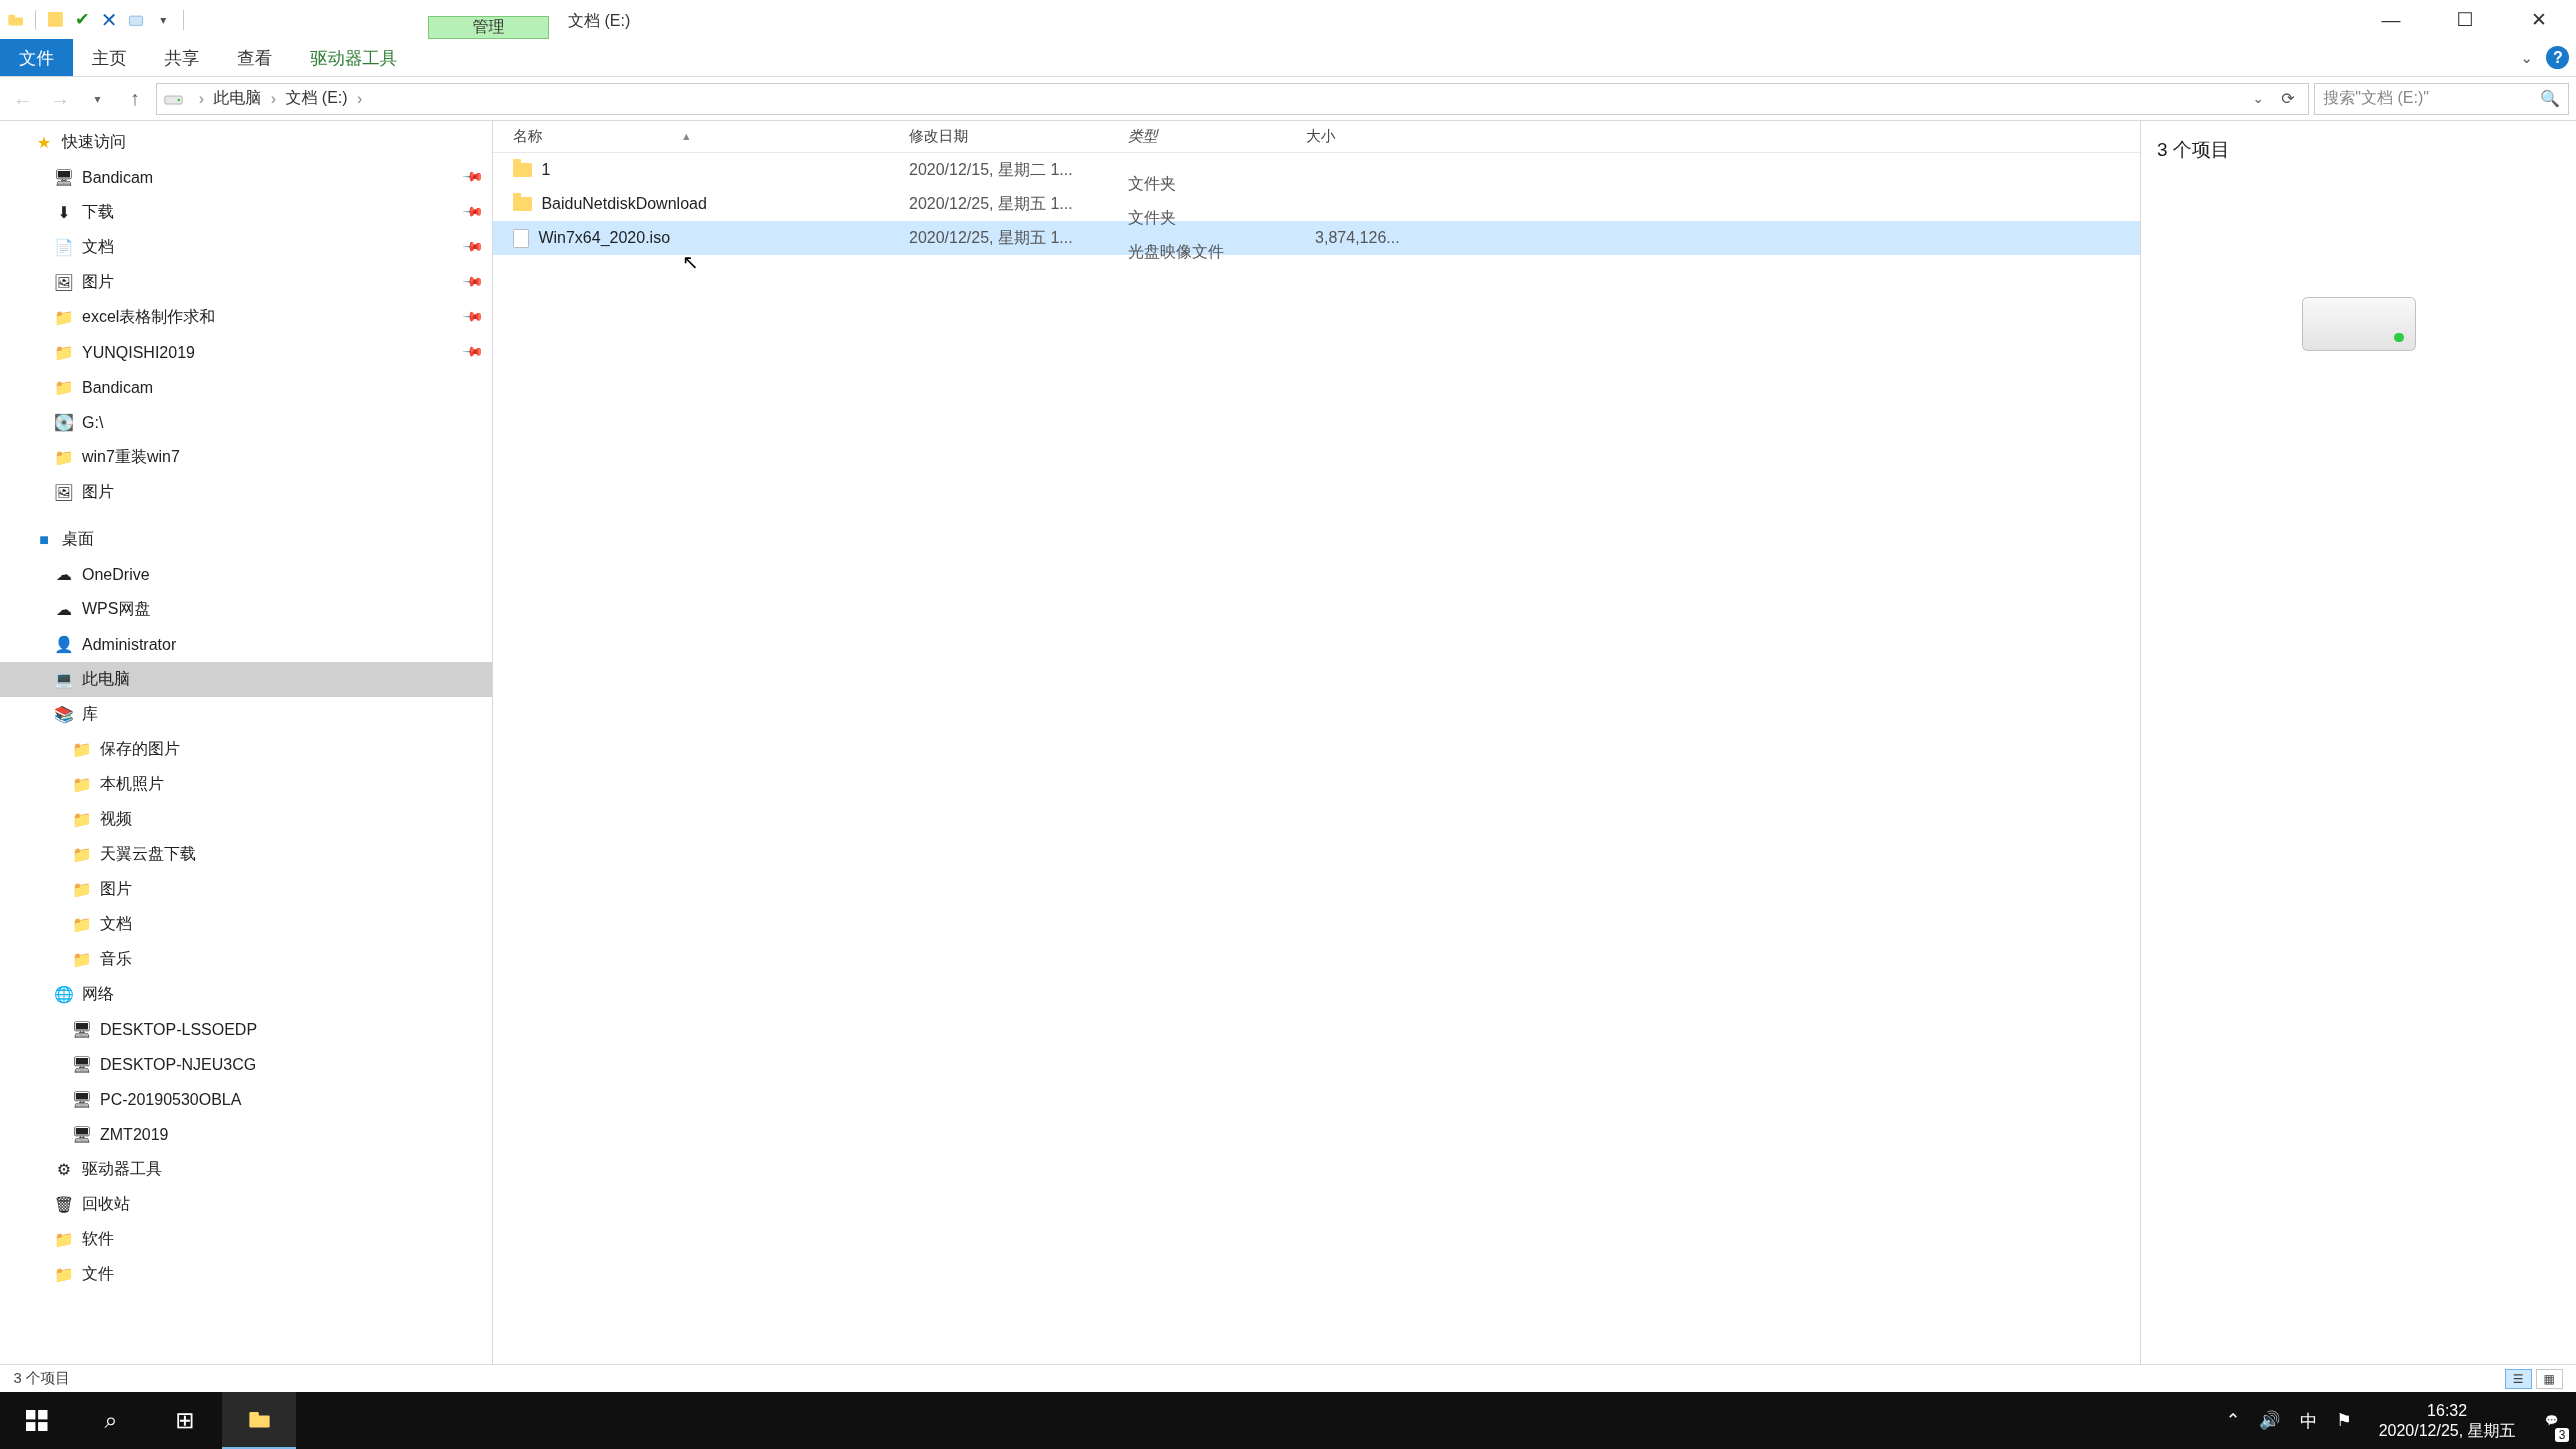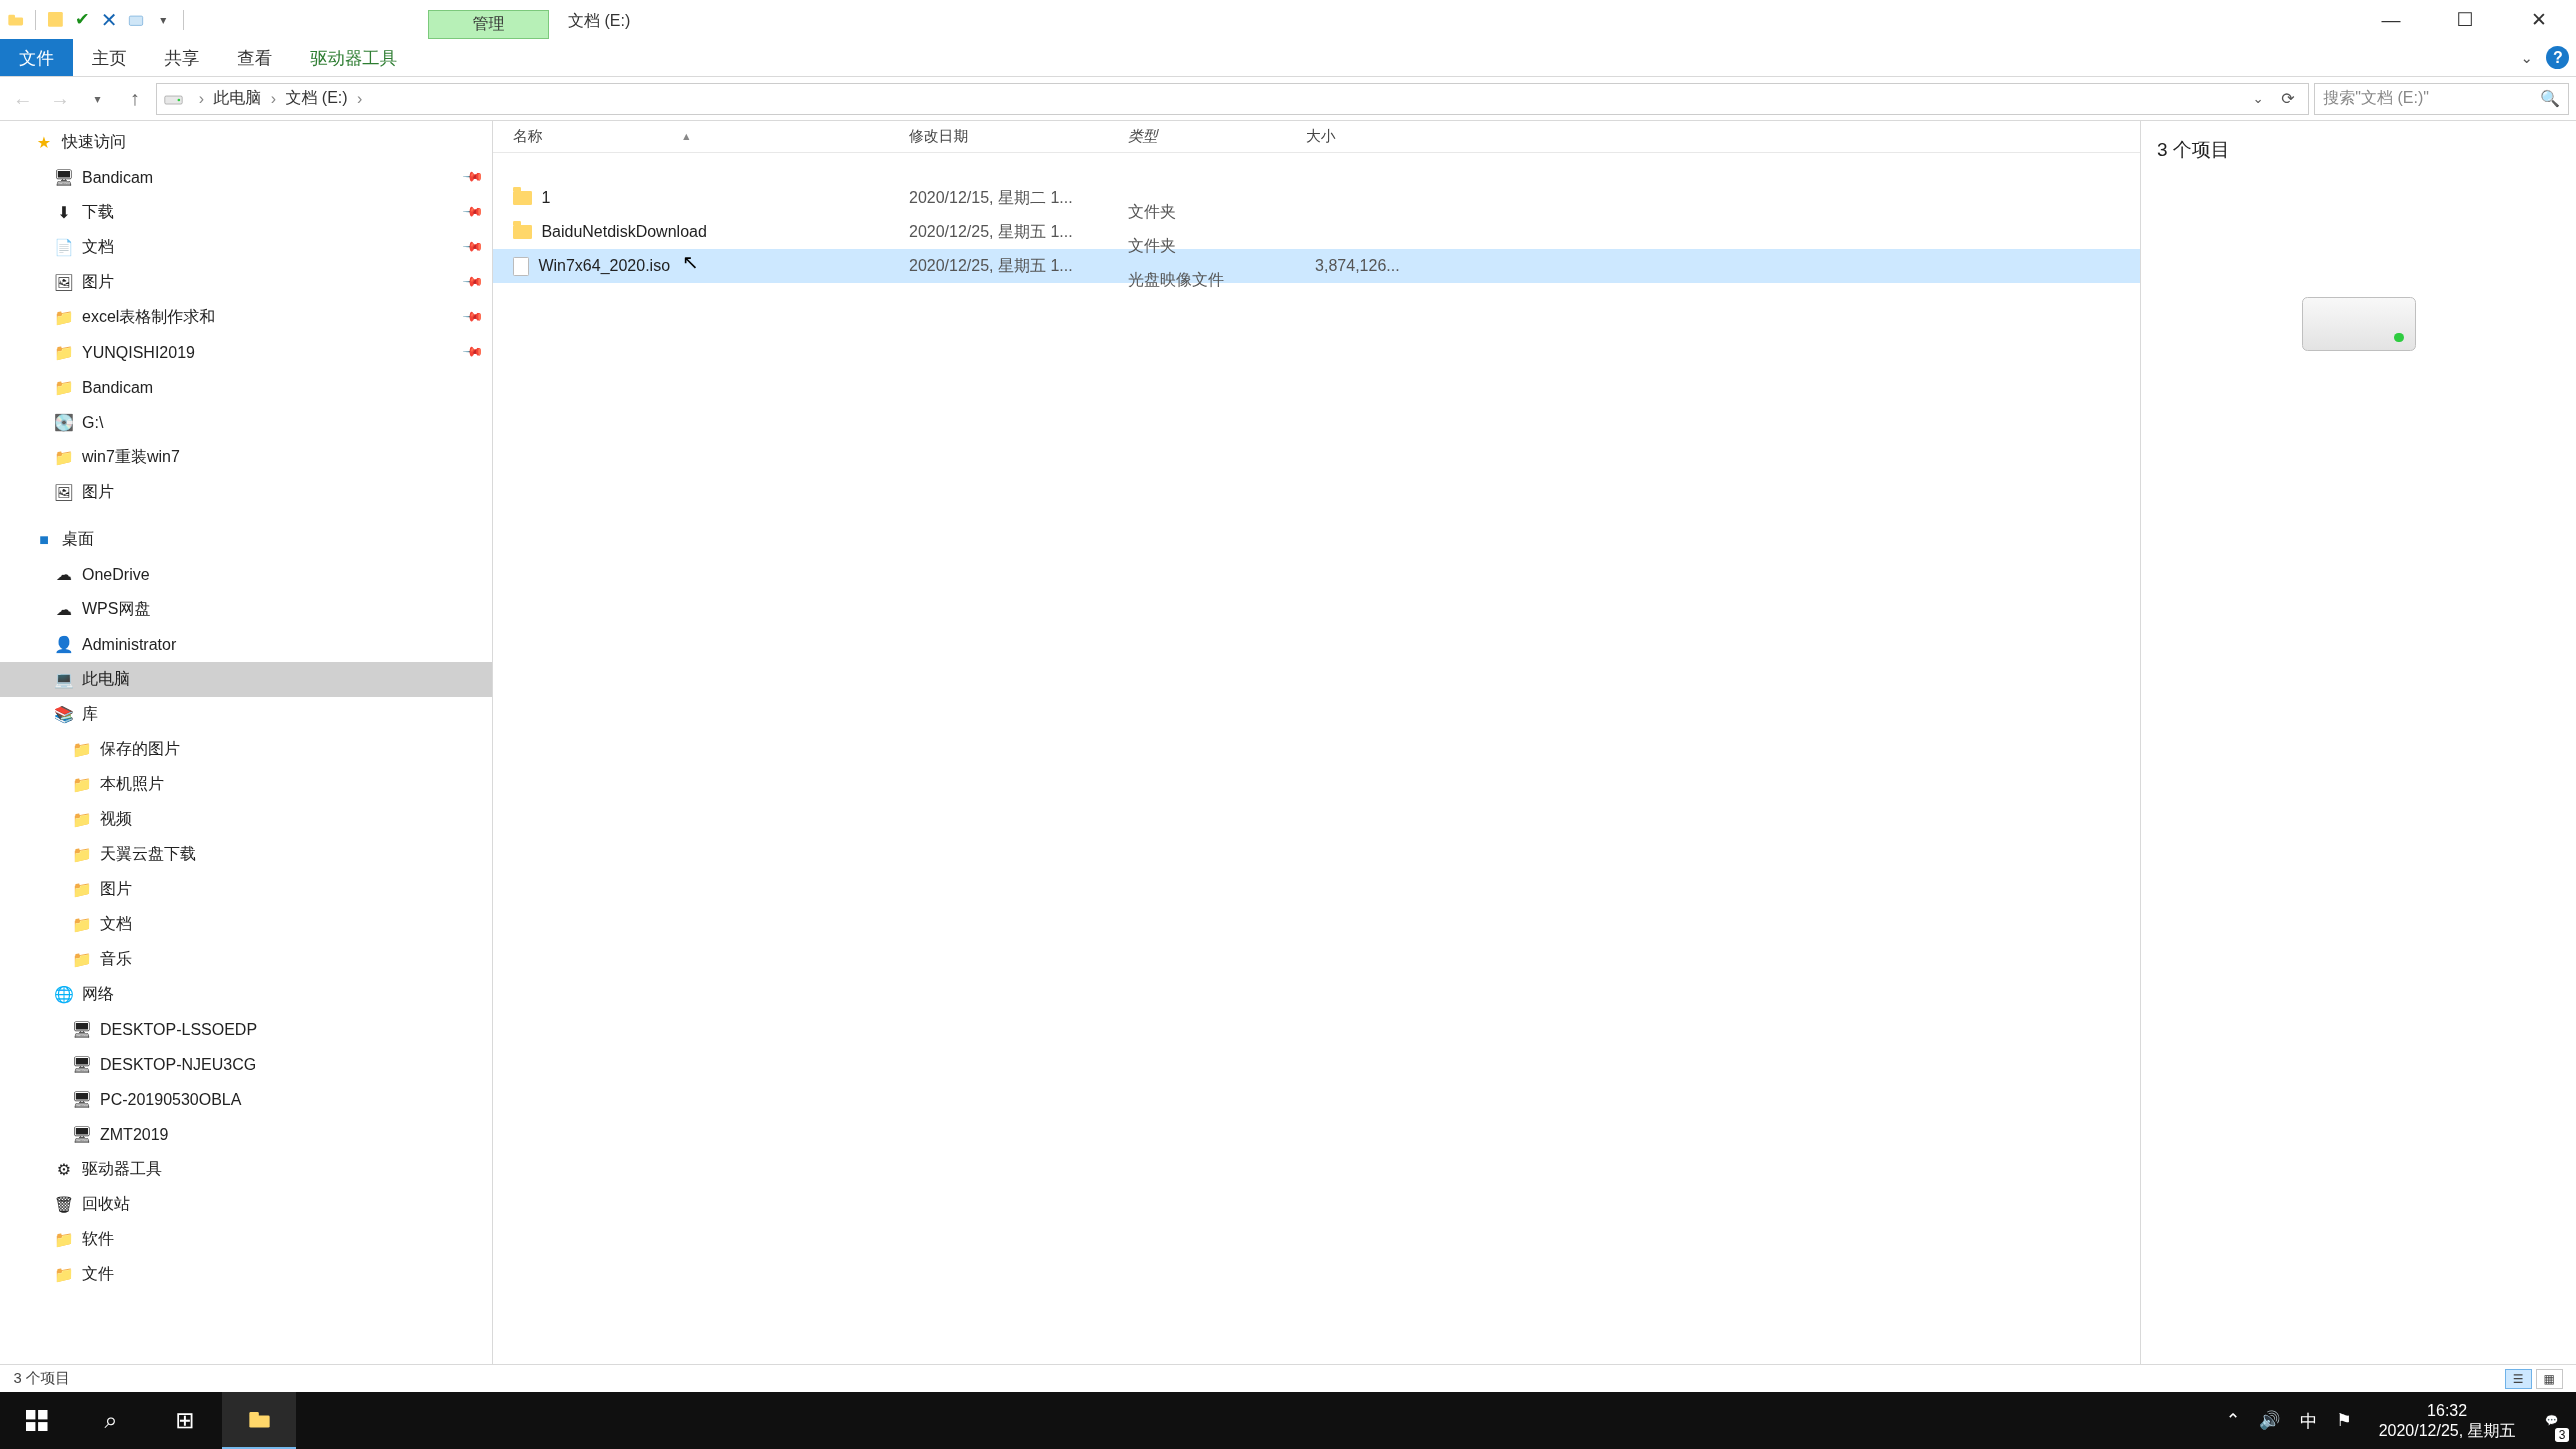--- a/index.html
+++ b/index.html
@@ -5,21 +5,21 @@
 * { margin:0; padding:0; box-sizing:border-box; font-family:"Microsoft YaHei","Segoe UI",sans-serif; user-select:none; }
 html,body { width:2576px; height:1449px; background:#fff; overflow:hidden; }
 .window { width:2576px; height:1392px; background:#fff; display:flex; flex-direction:column; }
 
 
 .titlebar { height:39px; display:flex; align-items:center; position:relative; }
 .qat { display:flex; align-items:center; height:100%; gap:4px; padding-left:4px; }
 .qat-item { width:23px; height:23px; display:flex; align-items:center; justify-content:center; }
 .qat-sep { width:0.7px; height:20px; background:#c7c7c7; margin:0 4px; }
 .tab-group { height:100%; display:flex; align-items:flex-end; margin-left:107px; }
-.ctx-tab { height:29px; width:121px; background:#b7f0b7; border:0.7px solid #7cc97c; display:flex; align-items:center; justify-content:center; font-size:16px; color:#333; }
+.ctx-tab { height:23px; width:121px; background:#b7f0b7; border:0.7px solid #7cc97c; display:flex; align-items:center; justify-content:center; font-size:16px; color:#333; }
 .loc-title { height:35px; display:flex; align-items:center; padding:0 19px; font-size:16px; color:#333; }
 .wincontrols { position:absolute; right:0; top:0; height:100%; display:flex; }
 .winbtn { width:74px; height:100%; display:flex; align-items:center; justify-content:center; font-size:19px; color:#333; }
 
 
 .ribbon { height:38px; display:flex; align-items:center; border-bottom:0.7px solid #d9d9d9; position:relative; }
 .rtab { height:100%; padding:0 19px; display:flex; align-items:center; font-size:17.4px; color:#333; }
 .rtab.file { background:#1979ca; color:#fff; }
 .rtab.ctx { color:#2e7d32; }
 .ribbon-right { position:absolute; right:6.7px; top:0; height:100%; display:flex; align-items:center; gap:13.4px; }
@@ -39,21 +39,21 @@
 
 .body { flex:1; display:flex; min-height:0; }
 .navpane { width:493px; border-right:0.7px solid #d9d9d9; overflow-y:auto; padding-top:4px; }
 .tree-item { height:35px; display:flex; align-items:center; font-size:16px; color:#222; padding-left:34px; position:relative; }
 .tree-item.sel { background:#d0d0d0; }
 .tree-item.l2 { padding-left:54px; }
 .tree-item.l3 { padding-left:72px; }
 .ti-icon { width:20px; height:20px; margin-right:8px; display:inline-flex; align-items:center; justify-content:center; }
 .pin { position:absolute; right:10.7px; font-size:13.4px; color:#888; transform:rotate(45deg); }
 
-.content { flex:1; display:flex; flex-direction:column;gap:28px; }
+.content { flex:1; display:flex; flex-direction:column; }
 .cols { height:32px; display:flex; align-items:center; border-bottom:0.7px solid #e8e8e8; font-size:14.8px; color:#444; }
 .col { padding-left:20px; }
 .col.name { width:396px; position:relative; }
 .col.date { width:219px; }
 .col.type { width:178px;font-style:italic; }
 .col.size { width:127px; text-align:left; }
 .sort-ind { position:absolute; left:188px; top:2.7px; font-size:10.7px; color:#888; }
 .rows { flex:1; }
 .row { height:34px; display:flex; align-items:center; font-size:16px; color:#222; }
 .row.sel { background:#cde8ff; }

